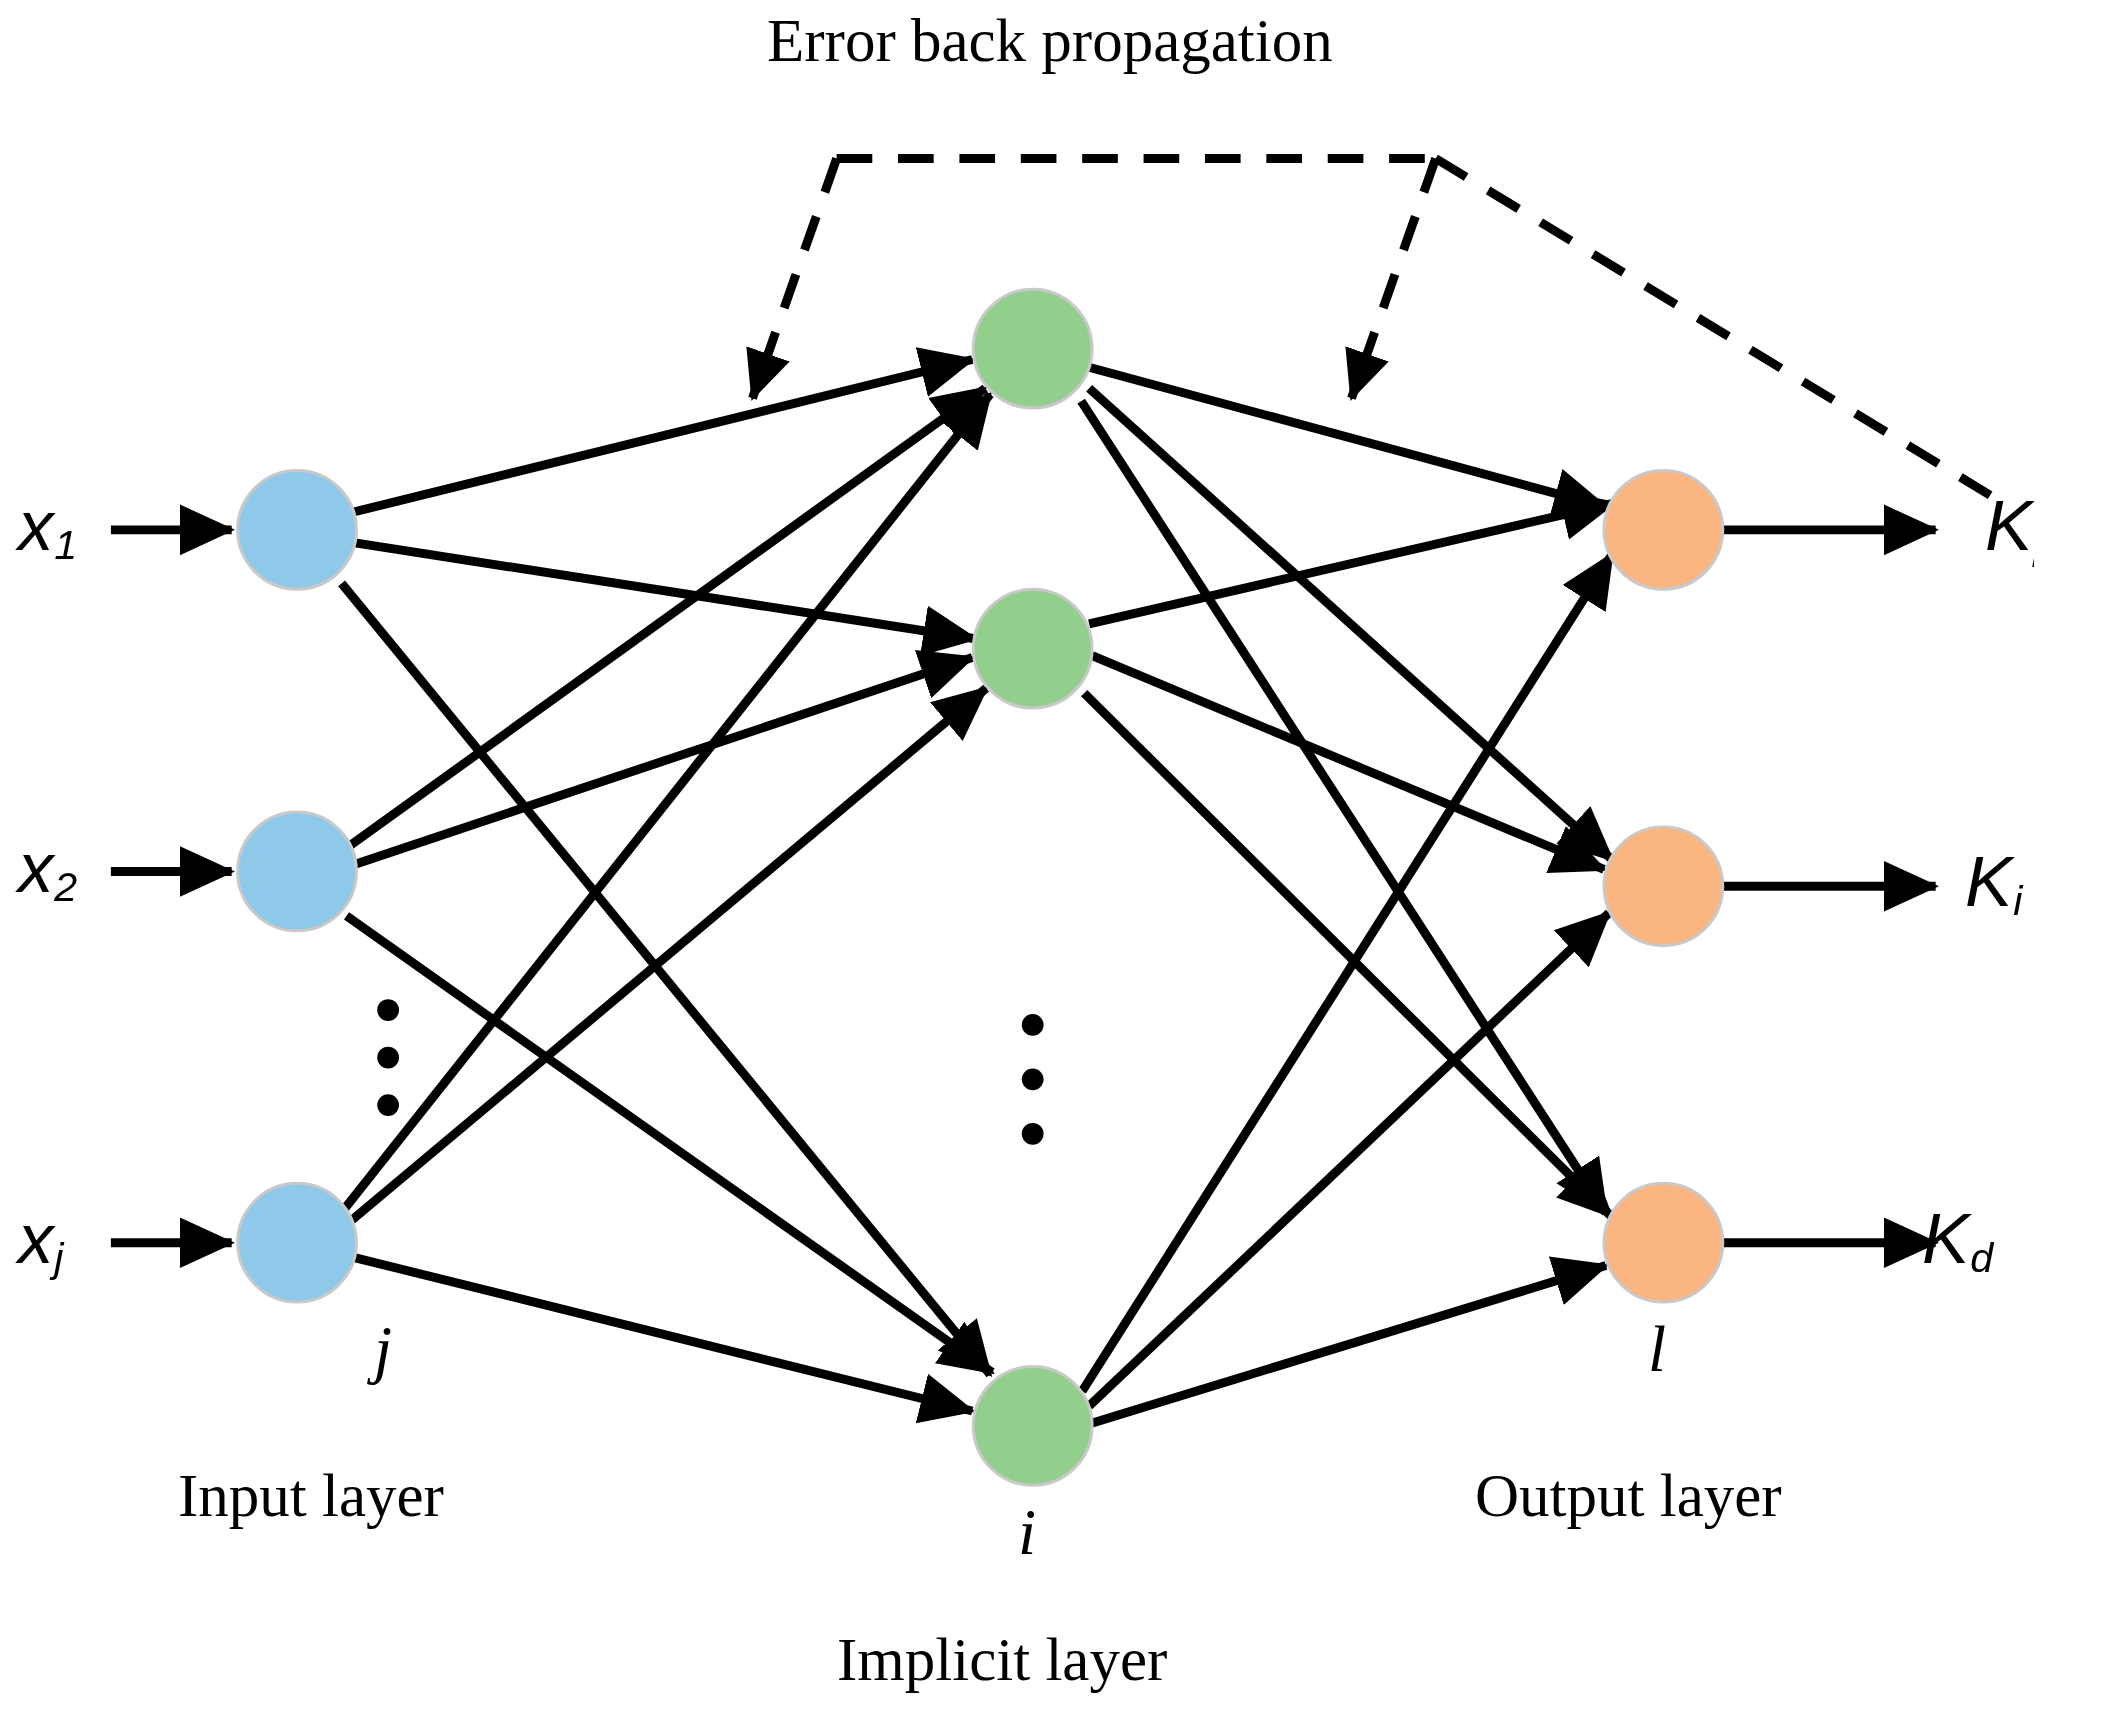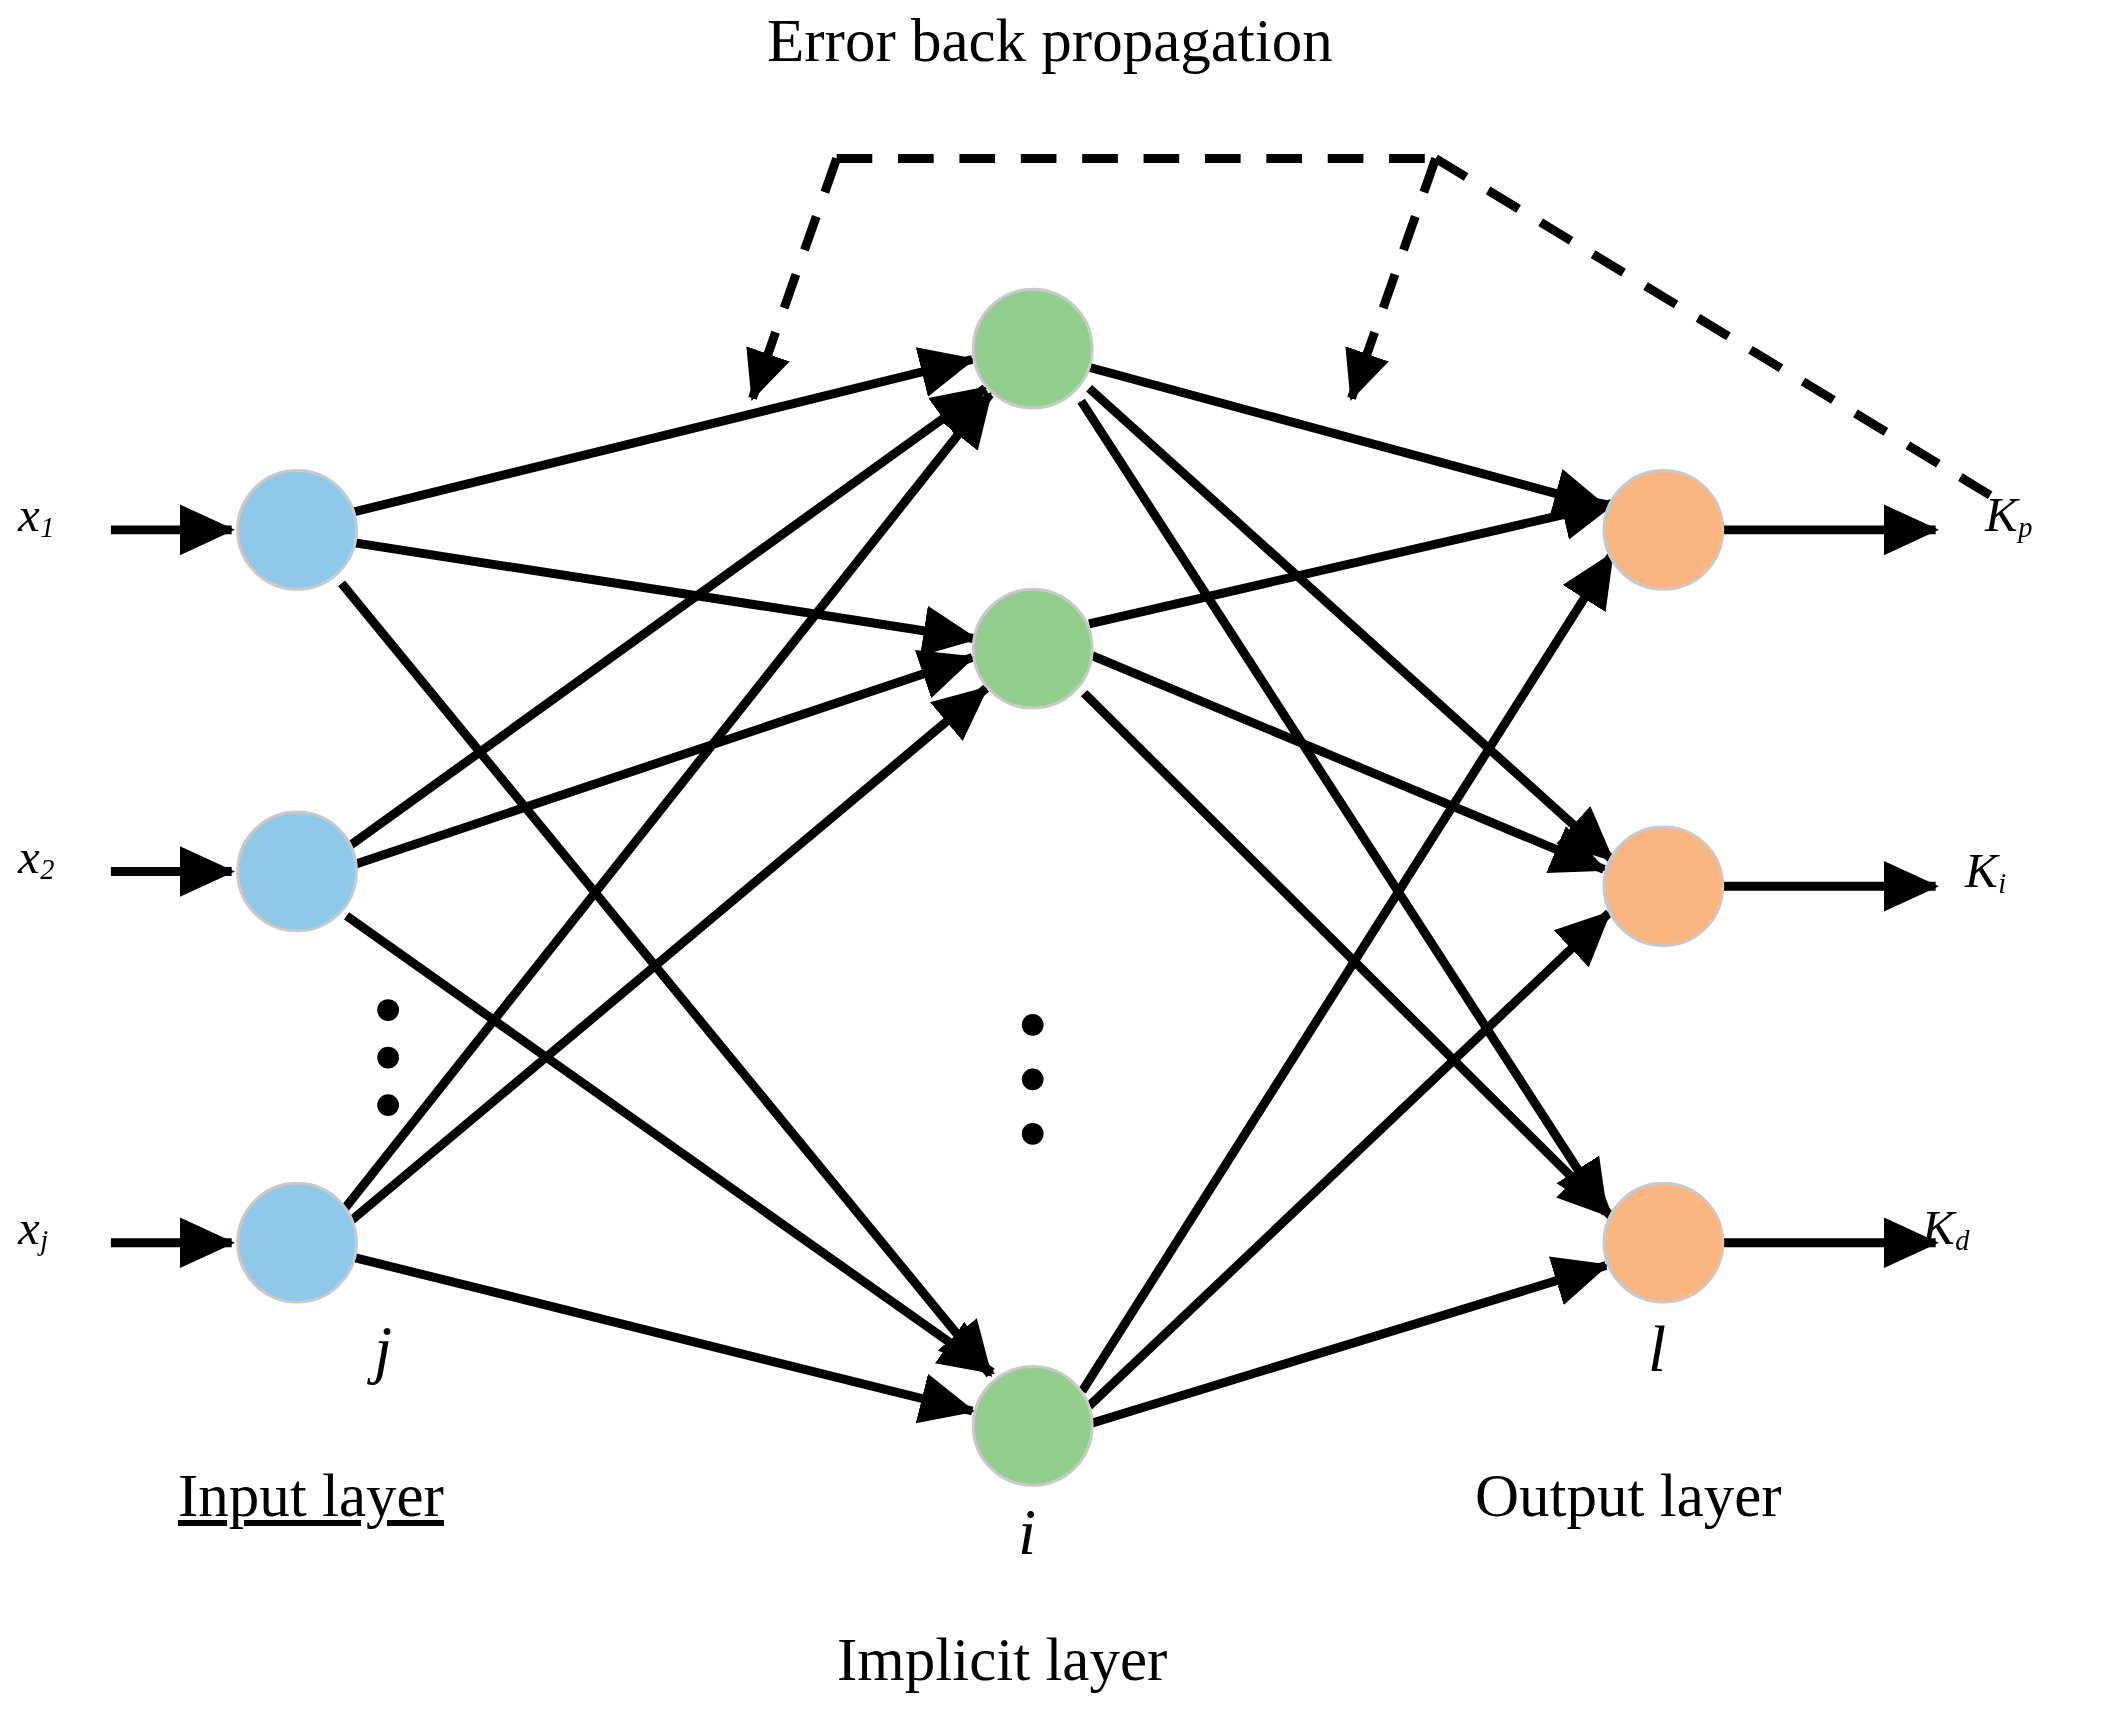--- a/index.html
+++ b/index.html
@@ -32,23 +32,23 @@
   }
   .title-lbl {
     font-size: 61px;
     font-family: "Liberation Serif", "DejaVu Serif", serif;
   }
   .layer-lbl {
     font-size: 61px;
     font-family: "Liberation Serif", "DejaVu Serif", serif;
   }
   .var-lbl {
-    font-size: 49px;
+    font-size: 71px;
     font-style: italic;
-    font-family: Liberation Serif, serif;
+    font-family: Liberation Sans, sans-serif;
   }
   .var-lbl sub {
     font-size: 0.58em;
     font-style: italic;
     vertical-align: baseline;
     position: relative;
     top: 0.22em;
     left: 0.02em;
   }
   .idx-lbl {
@@ -159,18 +159,18 @@
     <span>K</span><sub>i</sub>
   </div>
   <div class="lbl var-lbl" style="left:1922px; top:1203px;">
     <span>K</span><sub>d</sub>
   </div>
 
   <div class="lbl idx-lbl" style="left:374px; top:1317px;">j</div>
   <div class="lbl idx-lbl" style="left:1018px; top:1500px;">i</div>
   <div class="lbl idx-lbl" style="left:1648px; top:1317px;">l</div>
 
-  <div class="lbl layer-lbl" style="left:178px; top:1465px;text-decoration:underline;">Input layer</div>
+  <div class="lbl layer-lbl" style="left:178px; top:1465px;">Input layer</div>
   <div class="lbl layer-lbl" style="left:1475px; top:1465px;">Output layer</div>
   <div class="lbl layer-lbl" style="left:837px; top:1629px;">Implicit layer</div>
 
 </div>
 
 
 </body></html>

